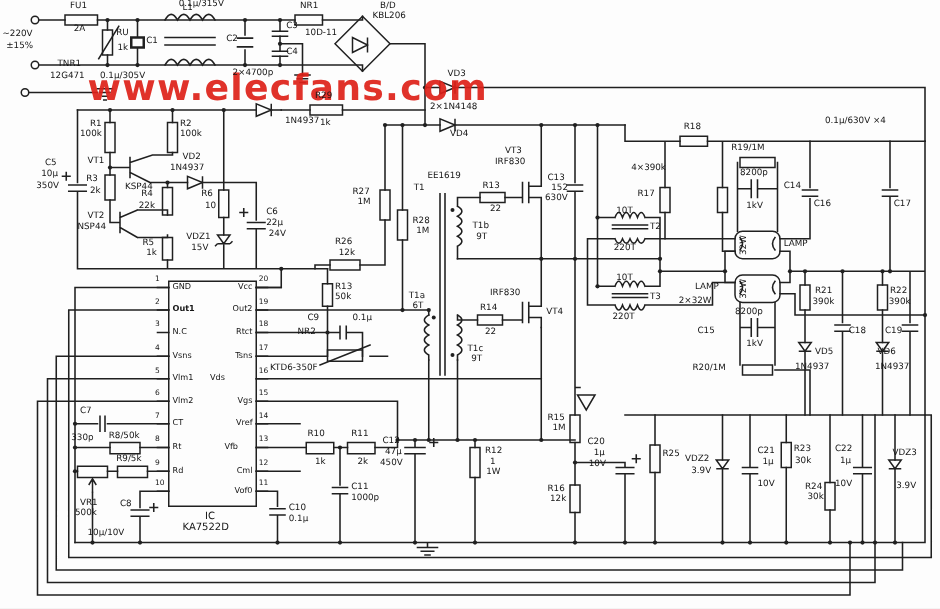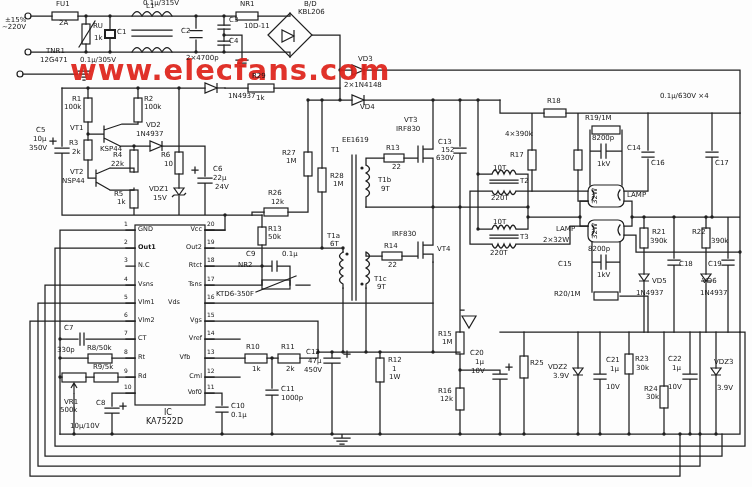--- a/index.html
+++ b/index.html
@@ -262,21 +262,21 @@
         <circle cx="690" cy="434" r="1.7"></circle>
     <circle cx="716" cy="434" r="1.7"></circle>
         <circle cx="700" cy="434" r="1.7"></circle>
         <circle cx="680" cy="434" r="1.7"></circle>
   </g>
 </svg>
 
 <div id="wm">www.elecfans.com</div>
 
 <span class="lb" style="left:2px;top:24px">~220V</span>
-<span class="lb" style="left:5px;top:17px">±15%</span>
+<span class="lb" style="left:5px;top:33px">±15%</span>
 <span class="lb" style="left:56px;top:1px">FU1</span>
 <span class="lb" style="left:59px;top:20px">2A</span>
 <span class="lb" style="left:93px;top:23px">RU</span>
 <span class="lb" style="left:94px;top:35px">1k</span>
 <span class="lb" style="left:46px;top:48px">TNR1</span>
 <span class="lb" style="left:40px;top:57px">12G471</span>
 <span class="lb" style="left:117px;top:29px">C1</span>
 <span class="lb" style="left:80px;top:57px">0.1μ/305V</span>
 <span class="lb" style="left:146px;top:3px">L1</span>
 <span class="lb" style="left:181px;top:28px">C2</span>
@@ -396,21 +396,21 @@
 <span class="lb" style="left:627px;top:145px">C14</span>
 <span class="lb" style="left:651px;top:160px">C16</span>
 <span class="lb" style="left:715px;top:160px">C17</span>
 <span class="lb" style="left:627px;top:192px">LAMP</span>
 <span class="lb rot" style="left:592px;top:204px">32W</span>
 <span class="lb" style="left:556px;top:226px">LAMP</span>
 <span class="lb" style="left:543px;top:237px">2×32W</span>
 <span class="lb rot" style="left:592px;top:239px">32W</span>
 <span class="lb" style="left:652px;top:229px">R21</span>
 <span class="lb" style="left:650px;top:238px">390k</span>
-<span class="lb" style="left:692px;top:229px">R22</span>
+<span class="lb" style="left:712px;top:229px">R22</span>
 <span class="lb" style="left:711px;top:238px">390k</span>
 <span class="lb" style="left:679px;top:261px">C18</span>
 <span class="lb" style="left:708px;top:261px">C19</span>
 <span class="lb" style="left:588px;top:246px">8200p</span>
 <span class="lb" style="left:597px;top:272px">1kV</span>
 <span class="lb" style="left:558px;top:261px">C15</span>
 <span class="lb" style="left:554px;top:291px">R20/1M</span>
 <span class="lb" style="left:652px;top:278px">VD5</span>
 <span class="lb" style="left:636px;top:290px">1N4937</span>
 <span class="lb" style="left:702px;top:278px">VD6</span>

